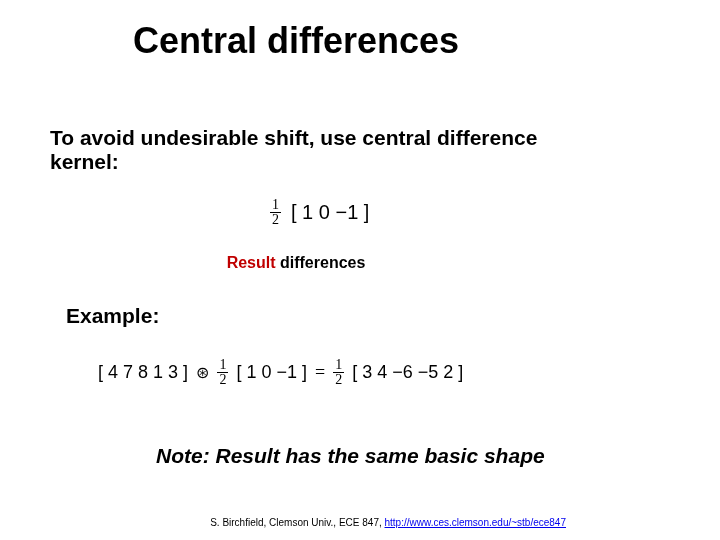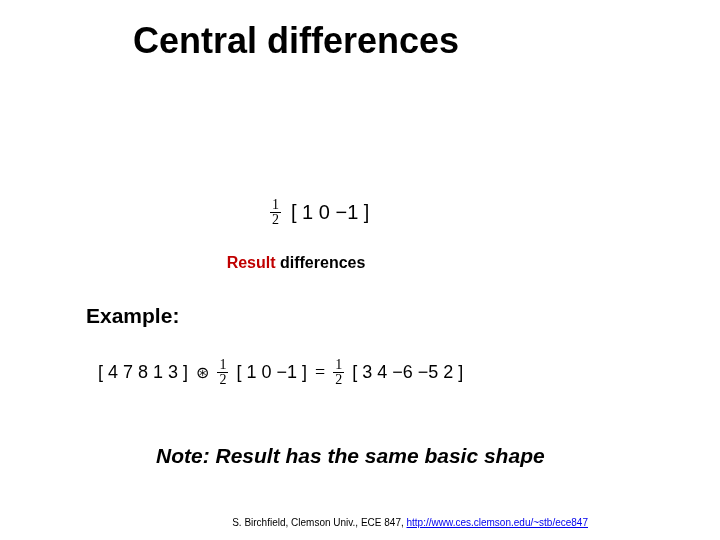--- a/index.html
+++ b/index.html
@@ -66,21 +66,20 @@
     font-size: 16px;
     font-weight: bold;
   }
   .caption .red { color: #c00000; }
   .example-label {
     position: absolute;
     top: 304px;
     left: 66px;
     font-size: 21px;
     font-weight: bold;
-    margin-left: 20px;
   }
   .example-eq {
     position: absolute;
     top: 358px;
     left: 80px;
     display: flex;
     align-items: center;
     gap: 8px;
     font-family: "Cambria Math", Georgia, serif;
     font-size: 18px;
@@ -94,34 +93,35 @@
     top: 444px;
     left: 108px;
     font-size: 21px;
     font-weight: bold;
     font-style: italic;
     margin-left: 48px;
   }
   .footer {
     position: absolute;
     bottom: 12px;
-    right: 4px;
+    right: 26px;
     font-size: 10px;
     color: #000;
     white-space: nowrap;
   }
   .footer a { color: #0000ee; }
 </style>
 </head>
 <body>
 
 <div class="slide">
 
   <div class="title">Central differences</div>
 
+  <div class="lead">To avoid undesirable shift, use central difference kernel:</div>
 
   <div class="kernel-eq">
     <span class="frac">
       <span class="num">1</span>
       <span class="den">2</span>
     </span>
     <span class="row-vec">[ 1   0   −1 ]</span>
   </div>
 
   <div class="caption">

